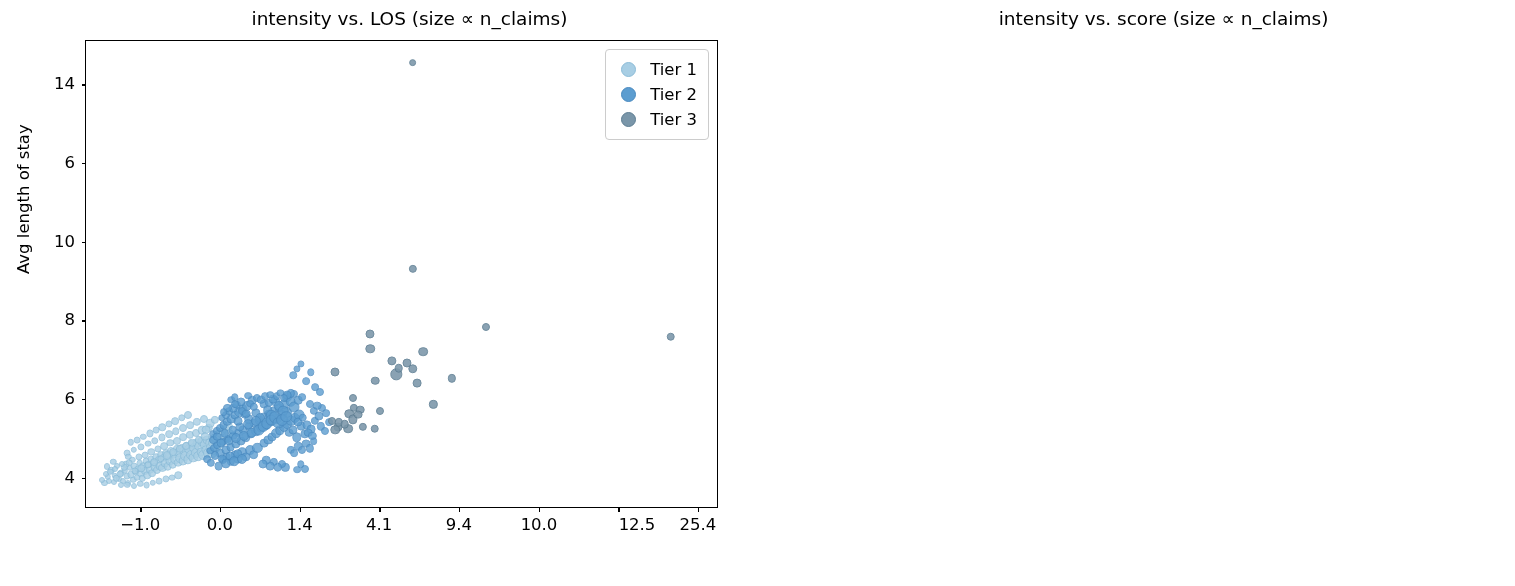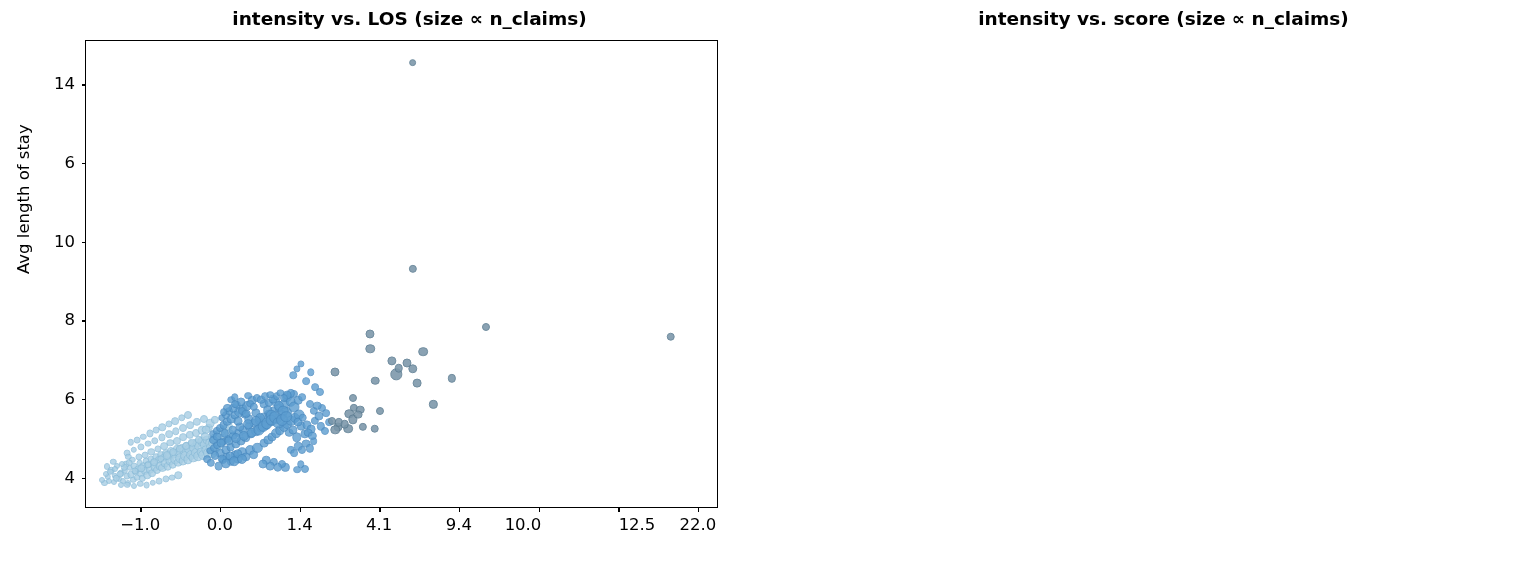--- a/index.html
+++ b/index.html
@@ -31,21 +31,20 @@
   .panel-title {
     position: absolute;
     top: 6px;
     left: 0;
     width: 100%;
     text-align: center;
     font-size: 18.5px;
     line-height: 26px;
     color: #000;
     white-space: nowrap;
-    font-weight: bold;
   }
   #panel-left .panel-title  { padding-left: 62px; box-sizing: border-box; }
   #panel-right .panel-title { padding-left: 55px; box-sizing: border-box; }
 
   .axes {
     position: absolute;
     box-sizing: border-box;
     border: 1.45px solid #000000;
     background: #ffffff;
     overflow: visible;
@@ -543,38 +542,52 @@
           <div class="ticklabel-x" style="left: 54.1768px;">−1.0</div>
           <div class="tick-x" style="left: 133.848px;"></div>
           <div class="ticklabel-x" style="left: 133.848px;">0.0</div>
           <div class="tick-x" style="left: 213.52px;"></div>
           <div class="ticklabel-x" style="left: 213.52px;">1.4</div>
           <div class="tick-x" style="left: 293.192px;"></div>
           <div class="ticklabel-x" style="left: 293.192px;">4.1</div>
           <div class="tick-x" style="left: 372.864px;"></div>
           <div class="ticklabel-x" style="left: 372.864px;">9.4</div>
           <div class="tick-x" style="left: 452.535px;"></div>
-          <div class="ticklabel-x" style="left: 437px;">10.0</div>
+          <div class="ticklabel-x" style="left: 453px;">10.0</div>
           <div class="tick-x" style="left: 532.207px;"></div>
           <div class="ticklabel-x" style="left: 551px;">12.5</div>
           <div class="tick-x" style="left: 611.879px;"></div>
-          <div class="ticklabel-x" style="left: 611.879px;">22.0</div>
+          <div class="ticklabel-x" style="left: 611.879px;">25.4</div>
           <div class="tick-y" style="top: 436.506px;"></div>
           <div class="ticklabel-y" style="top: 436.506px;">4</div>
           <div class="tick-y" style="top: 357.857px;"></div>
           <div class="ticklabel-y" style="top: 357.857px;">6</div>
           <div class="tick-y" style="top: 279.207px;"></div>
           <div class="ticklabel-y" style="top: 279.207px;">8</div>
           <div class="tick-y" style="top: 200.557px;"></div>
           <div class="ticklabel-y" style="top: 200.557px;">10</div>
           <div class="tick-y" style="top: 121.907px;"></div>
           <div class="ticklabel-y" style="top: 121.907px;">6</div>
           <div class="tick-y" style="top: 43.2574px;"></div>
           <div class="ticklabel-y" style="top: 43.2574px;">14</div>
         </div>
+      <div class="legend" id="legend-left">
+          <div class="legend-row">
+            <span class="legend-swatch" style="background: rgb(168, 206, 228); border: 1px solid rgb(140, 188, 216);"></span>
+            <span class="legend-label">Tier 1</span>
+          </div>
+          <div class="legend-row">
+            <span class="legend-swatch" style="background: rgb(92, 157, 208); border: 1px solid rgb(74, 138, 192);"></span>
+            <span class="legend-label">Tier 2</span>
+          </div>
+          <div class="legend-row">
+            <span class="legend-swatch" style="background: rgb(122, 150, 169); border: 1px solid rgb(93, 125, 146);"></span>
+            <span class="legend-label">Tier 3</span>
+          </div>
+        </div>
     </div>
     <div class="ylabel">Avg length of stay</div>
   </div>
 
   <div class="panel" id="panel-right">
     <div class="panel-title">intensity vs. score (size ∝ n_claims)</div>
 
   </div>
 
 </div>

